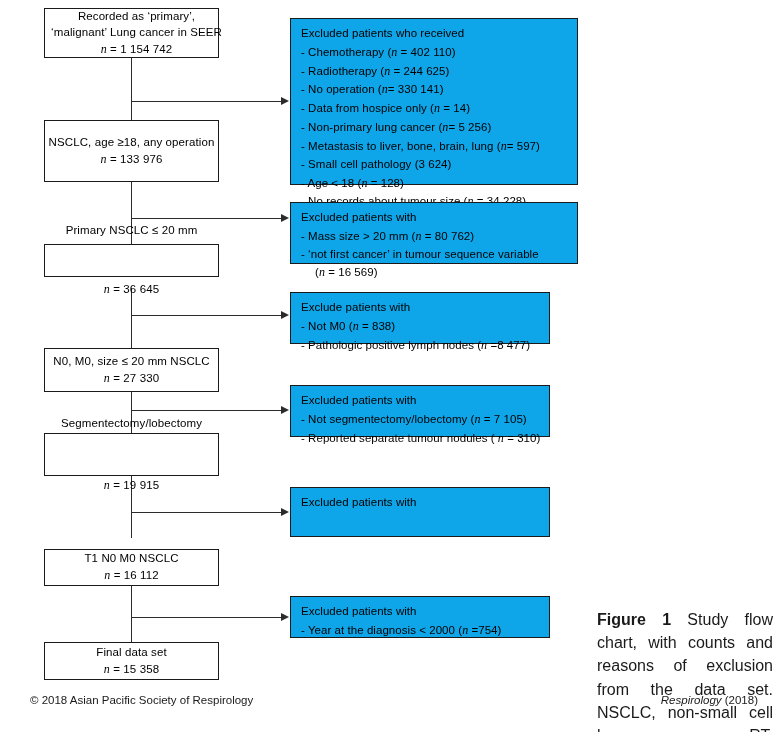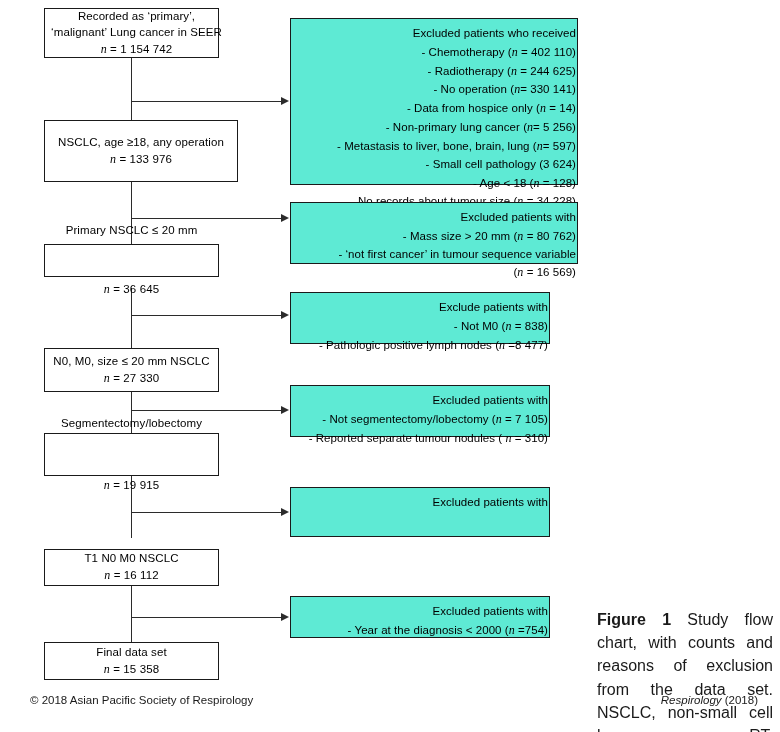--- a/index.html
+++ b/index.html
@@ -37,26 +37,26 @@
     line-height: 1.45;
     letter-spacing: 0.1px;
     padding: 2px 4px;
   }
   .node .line { white-space: nowrap; }
 
   .excl {
     position: absolute;
     box-sizing: border-box;
     border: 1.5px solid #1a1a1a;
-    background: #5eead4;
+    background: #0ea5e9;
     font-size: 11.5px;
     line-height: 1.55;
     letter-spacing: 0.05px;
-    padding: 6px 1px 6px 10px;
-    text-align: right;
+    padding: 6px 9px 6px 10px;
+    text-align: left;
   }
   .excl .hdr { display: block; }
   .excl .item {
     display: block;
     white-space: nowrap;
   }
   .excl .cont {
     display: block;
     padding-left: 14px;
   }
@@ -141,21 +141,21 @@
   <div class="vline" style="left:131px; top:586px; height:56px;"></div>
   <div class="hline" style="left:131px; top:617px; width:152px;"></div>
   <div class="arrowhead" style="left:281px; top:613px;"></div>
 
   <div class="node" id="node-seer" style="left:44px; top:8px; width:175px; height:50px;padding-left:14px;">
     <span class="line">Recorded as ‘primary’,</span>
     <span class="line">‘malignant’ Lung cancer in SEER</span>
     <span class="line"><i class="n">n</i> <span>= 1 154 742</span></span>
   </div>
 
-  <div class="node" id="node-nsclc-any-op" style="left:44px; top:120px; width:194px; height:62px;">
+  <div class="node" id="node-nsclc-any-op" style="left:44px; top:120px; width:175px; height:62px;">
     <span class="line">NSCLC, age ≥18, any operation</span>
     <span class="line"><i class="n">n</i> <span>= 133 976</span></span>
   </div>
 
   <div class="node" id="node-primary-20mm" style="left:44px; top:244px; width:175px; height:33px;gap:42px;">
     <span class="line">Primary NSCLC ≤ 20 mm</span>
     <span class="line"><i class="n">n</i> <span>= 36 645</span></span>
   </div>
 
   <div class="node" id="node-n0-m0" style="left:44px; top:348px; width:175px; height:44px;">

